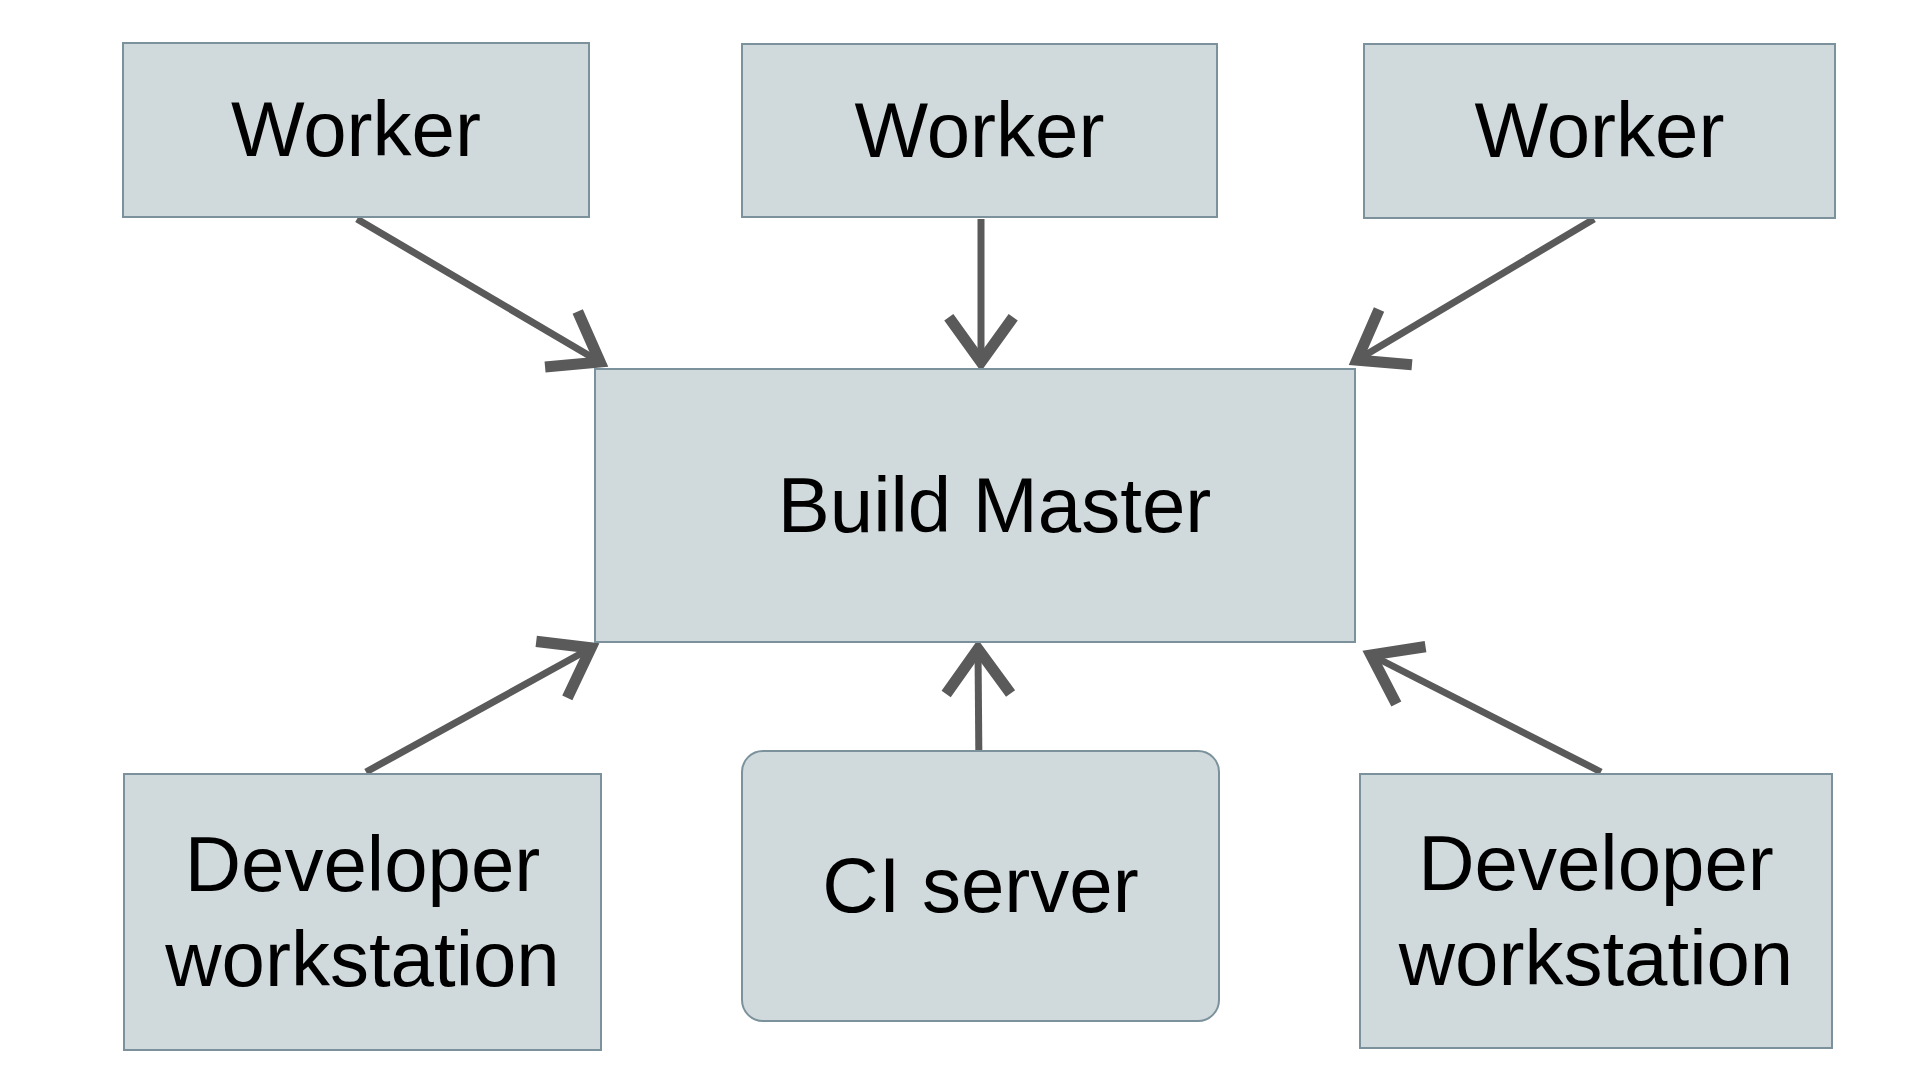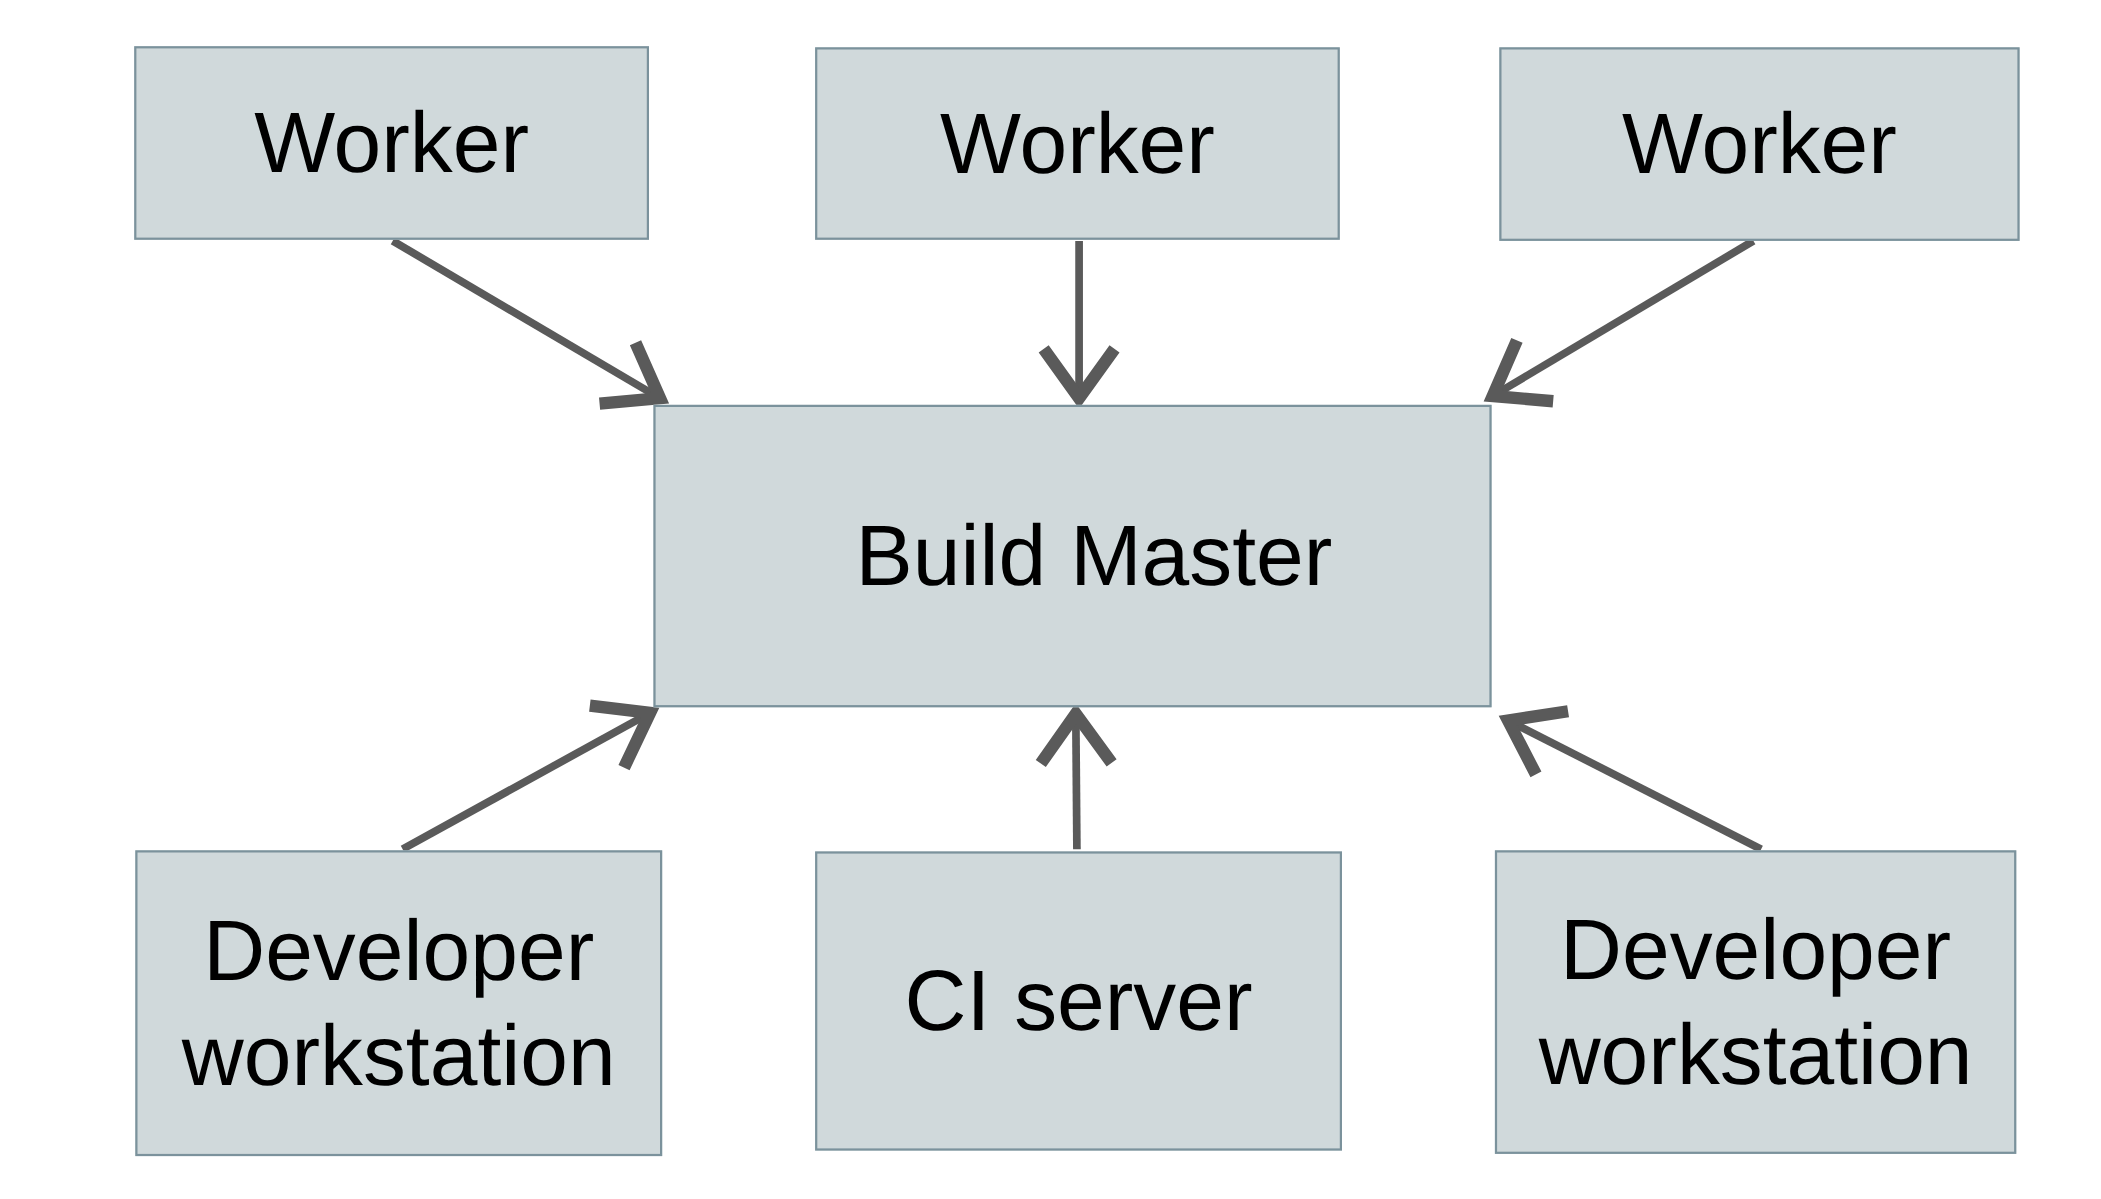--- a/index.html
+++ b/index.html
@@ -85,21 +85,21 @@
   </div>
 
   <div class="node" style="left:594px; top:368px; width:762px; height:275px;padding-left:39px;">
     <span class="node-label">Build Master</span>
   </div>
 
   <div class="node" style="left:123px; top:773px; width:479px; height:278px;">
     <span class="node-label">Developer workstation</span>
   </div>
 
-  <div class="node" style="left:741px; top:774px; width:479px; height:272px;">
+  <div class="node" style="left:741px; top:750px; width:479px; height:272px;border-radius:22px;">
     <span class="node-label">CI server</span>
   </div>
 
   <div class="node" style="left:1359px; top:773px; width:474px; height:276px;">
     <span class="node-label">Developer workstation</span>
   </div>
 
 </div>
 
 </body></html>

